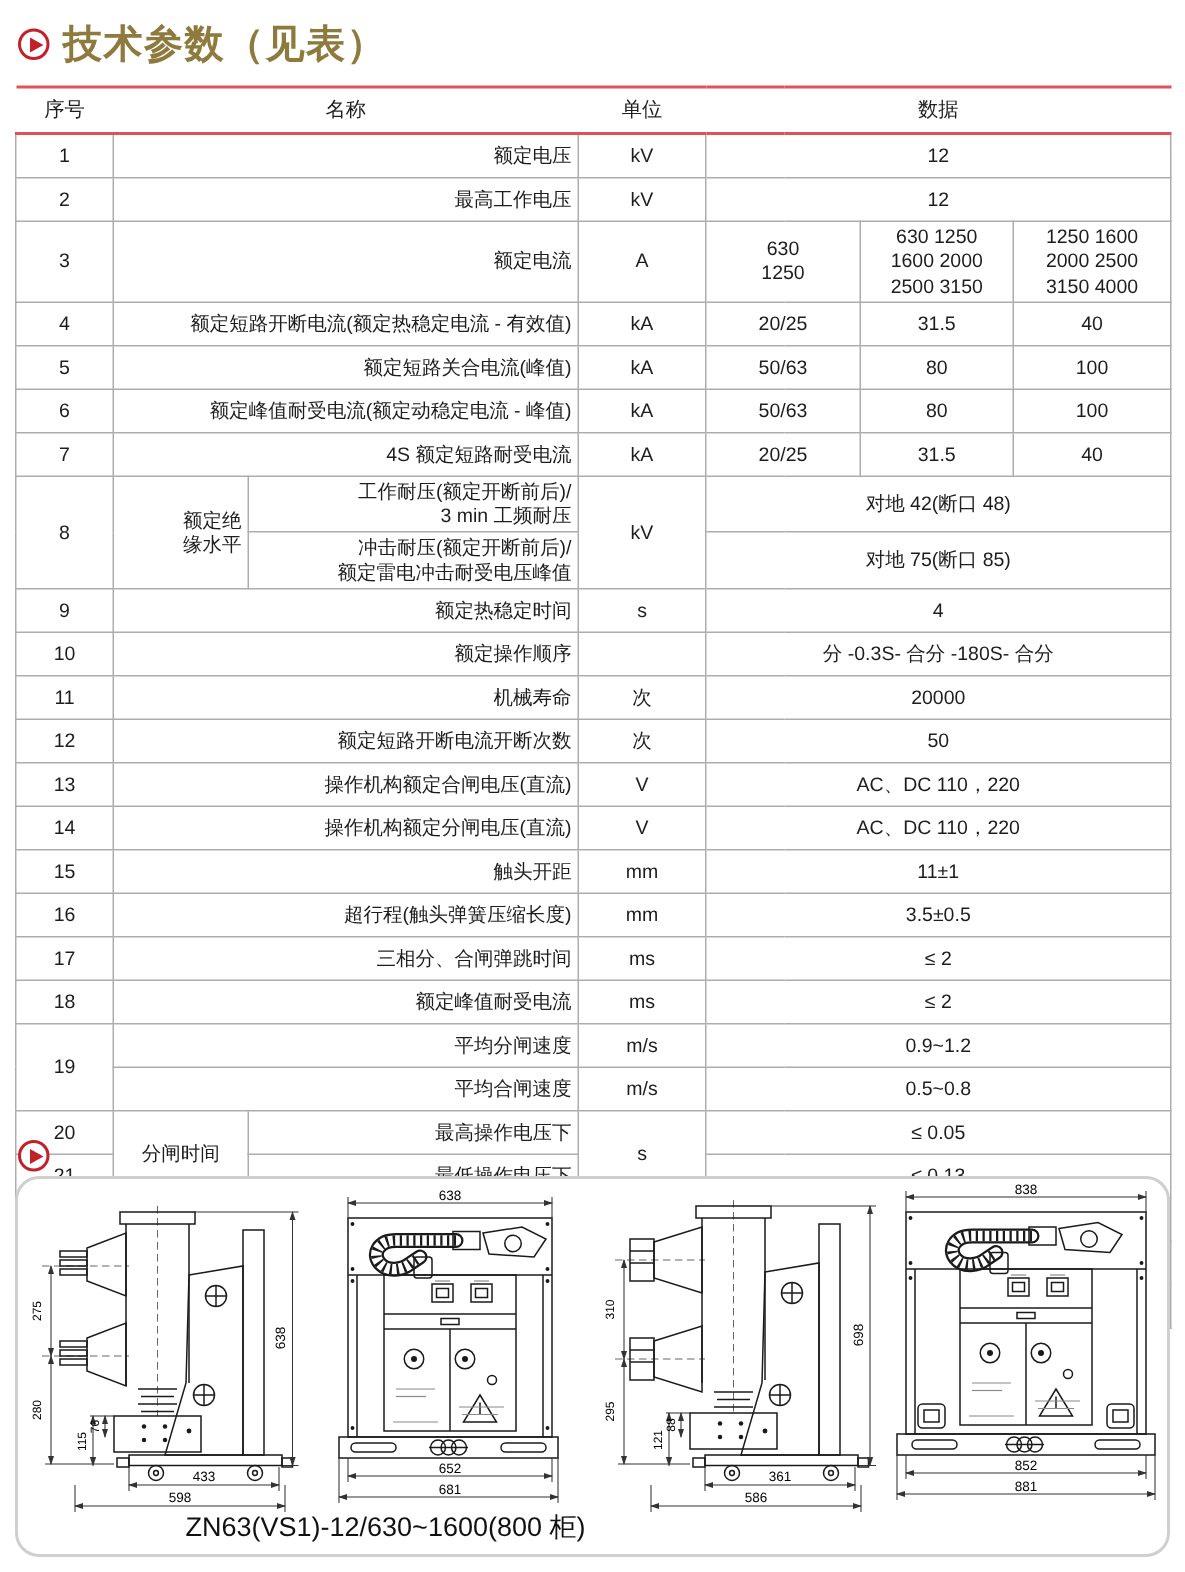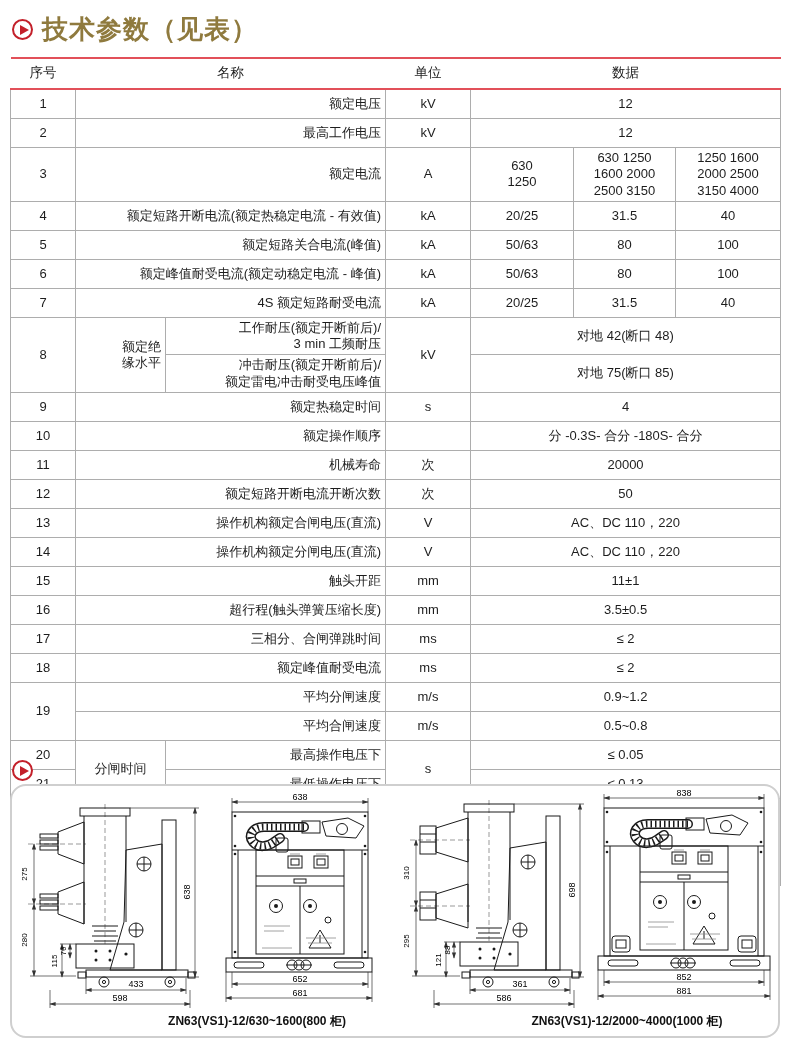--- a/index.html
+++ b/index.html
@@ -31,21 +31,21 @@
   .dw .ln{fill:none;stroke:#1a1a1a;stroke-width:1;}
   .dw .fl{fill:#1a1a1a;stroke:none;}
   .dw .dash{stroke:#555;stroke-width:0.6;stroke-dasharray:5 3;fill:none;}
   .dw .dim{stroke:#333;stroke-width:0.7;fill:none;}
   .dw .gray{stroke:#8a8a8a;stroke-width:0.8;fill:none;}
   .dw .tube1{stroke:#1a1a1a;stroke-width:10;fill:none;stroke-linecap:round;}
   .dw .tube2{stroke:#fff;stroke-width:7;fill:none;stroke-linecap:round;}
   .dw .tube3{stroke:#1a1a1a;stroke-width:7;fill:none;stroke-dasharray:1.5 3;}
   .dw text{font-size:9px;fill:#000;}
   .dw text.sm{font-size:8px;}
-  .caption{position:absolute;bottom:6px;text-align:center;font-size:12px;color:#111;font-weight:bold;}
+  .caption{position:absolute;bottom:6px;text-align:center;font-size:18px;color:#111;}
   .caption-left{left:95px;width:300px;}
   .caption-right{left:465px;width:300px;}
 </style>
 </head>
 <body>
 
 <svg width="0" height="0" style="position:absolute" aria-hidden="true">
   <defs>
     <marker id="ma" markerWidth="9" markerHeight="8" refX="8" refY="4" orient="auto-start-reverse">
       <path d="M0,1 L9,4 L0,7 z" fill="#333"></path>
@@ -555,14 +555,13 @@
           <line x1="178" y1="182" x2="178" y2="212"></line>
         <line x1="6" y1="208" x2="178" y2="208" marker-start="url(#ma)" marker-end="url(#ma)"></line>
       </g>
       <text text-anchor="middle" x="92" y="8">838</text>
       <text text-anchor="middle" x="92" y="192">852</text>
       <text text-anchor="middle" x="92" y="206">881</text>
     </g>
   </svg>
 
   <div class="caption caption-left">ZN63(VS1)-12/630~1600(800 柜)</div>
-  <div class="caption caption-right">ZN63(VS1)-12/2000~4000(1000 柜)</div>
 </div>
 
 </body></html>

